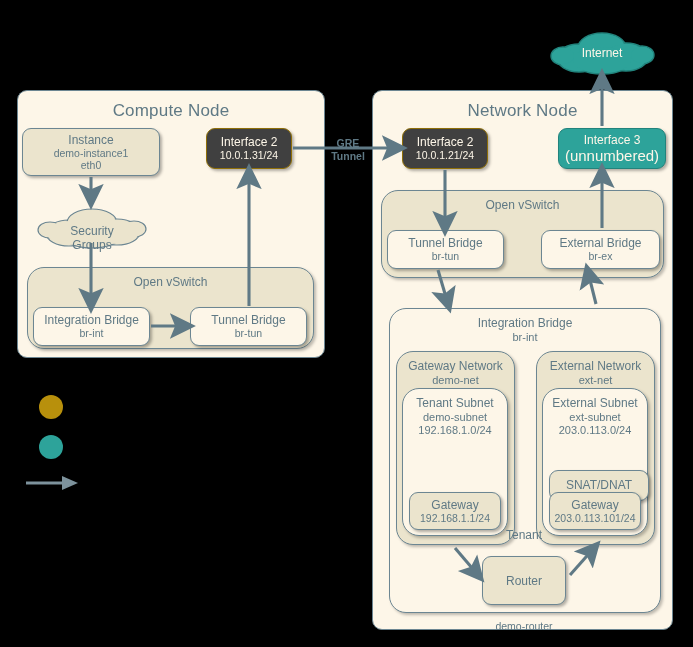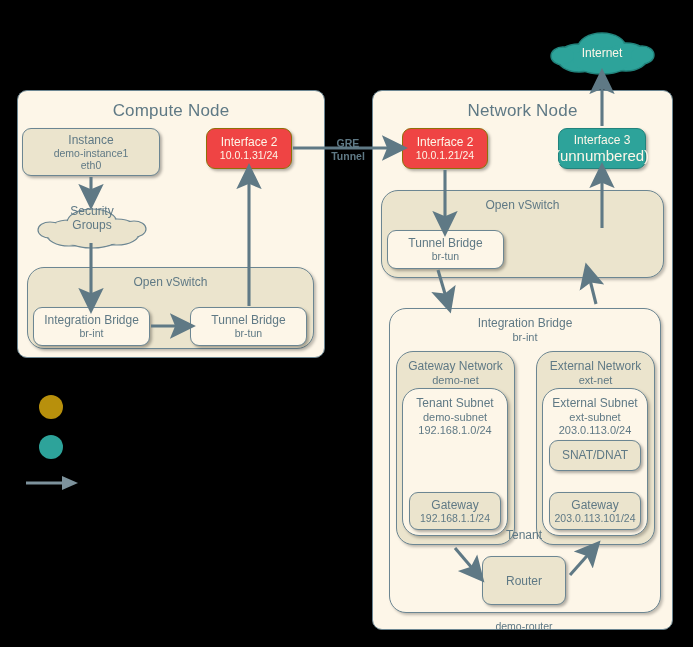--- a/index.html
+++ b/index.html
@@ -75,21 +75,21 @@
     color: #5f7985;
     line-height: 1.18;
   }
   .box.cream { background: #fdf6e8; }
   .box .t1 { font-size: 12px; }
   .box .t2 { font-size: 10.5px; }
   .box .t3 { font-size: 15px; }
 
   
   .box.gold {
-    background: #ef4444;
+    background: #404040;
     border-color: #8f6f08;
     color: #fdf6e8;
   }
   .box.teal {
     background: #2da39a;
     border-color: #22837c;
     color: #fdf6e8;
   }
 
   
@@ -174,21 +174,21 @@
       </g>
       <g fill="#ebe4cd">
         <ellipse cx="32" cy="30" rx="22" ry="12"></ellipse>
         <ellipse cx="55" cy="20" rx="24" ry="13"></ellipse>
         <ellipse cx="80" cy="29" rx="22" ry="12"></ellipse>
         <ellipse cx="55" cy="31" rx="30" ry="13"></ellipse>
         <ellipse cx="13" cy="27" rx="11" ry="7"></ellipse>
         <ellipse cx="97" cy="26" rx="11" ry="7"></ellipse>
       </g>
     </svg>
-    <div class="cloud-label beige" style="top:16px;">
+    <div class="cloud-label beige" style="top:36px;">
       <span>Security</span><br>
       <span>Groups</span>
     </div>
   </div>
 
   <div class="abs box gold" style="left:206px; top:128px; width:86px; height:41px;">
     <span class="t1">Interface 2</span>
     <span class="t2">10.0.1.31/24</span>
   </div>
 
@@ -213,34 +213,38 @@
 
   <div class="abs node-panel" style="left:372px; top:90px; width:301px; height:540px;">
     <div class="node-title">Network Node</div>
   </div>
 
   <div class="abs box gold" style="left:402px; top:128px; width:86px; height:41px;">
     <span class="t1">Interface 2</span>
     <span class="t2">10.0.1.21/24</span>
   </div>
 
-  <div class="abs box teal" style="left:558px; top:128px; width:88px; height:41px;">
+  <div class="abs box teal" style="left:558px; top:128px; width:108px; height:41px;">
     <span class="t1">Interface 3</span>
     <span class="t3">(unnumbered)</span>
   </div>
 
   <div class="abs subpanel" style="left:381px; top:190px; width:283px; height:88px;">
     <div class="subpanel-title">Open vSwitch</div>
   </div>
 
   <div class="abs box cream" style="left:387px; top:230px; width:117px; height:39px;">
     <span class="t1">Tunnel Bridge</span>
     <span class="t2">br-tun</span>
   </div>
 
+  <div class="abs box cream" style="left:541px; top:230px; width:119px; height:39px;">
+    <span class="t1">External Bridge</span>
+    <span class="t2">br-ex</span>
+  </div>
 
   <div class="abs subpanel light" style="left:389px; top:308px; width:272px; height:305px;">
     <div class="subpanel-title">
       <span>Integration Bridge</span>
       <span class="sub">br-int</span>
     </div>
   </div>
 
   <div class="abs subpanel" style="left:396px; top:351px; width:119px; height:194px;">
     <div class="subpanel-title">
@@ -271,21 +275,21 @@
   </div>
 
   <div class="abs subpanel light" style="left:542px; top:388px; width:106px; height:148px;">
     <div class="subpanel-title">
       <span>External Subnet</span>
       <span class="sub">ext-subnet</span>
       <span class="sub">203.0.113.0/24</span>
     </div>
   </div>
 
-  <div class="abs box" style="left:549px; top:440px; width:92px; height:31px;">
+  <div class="abs box" style="left:549px; top:470px; width:100px; height:31px;">
     <span class="t1">SNAT/DNAT</span>
   </div>
 
   <div class="abs box" style="left:549px; top:492px; width:92px; height:38px;">
     <span class="t1">Gateway</span>
     <span class="t2">203.0.113.101/24</span>
   </div>
 
   <div class="abs box" style="left:482px; top:556px; width:84px; height:49px;gap:32px;">
     <span class="t1">Tenant</span>

